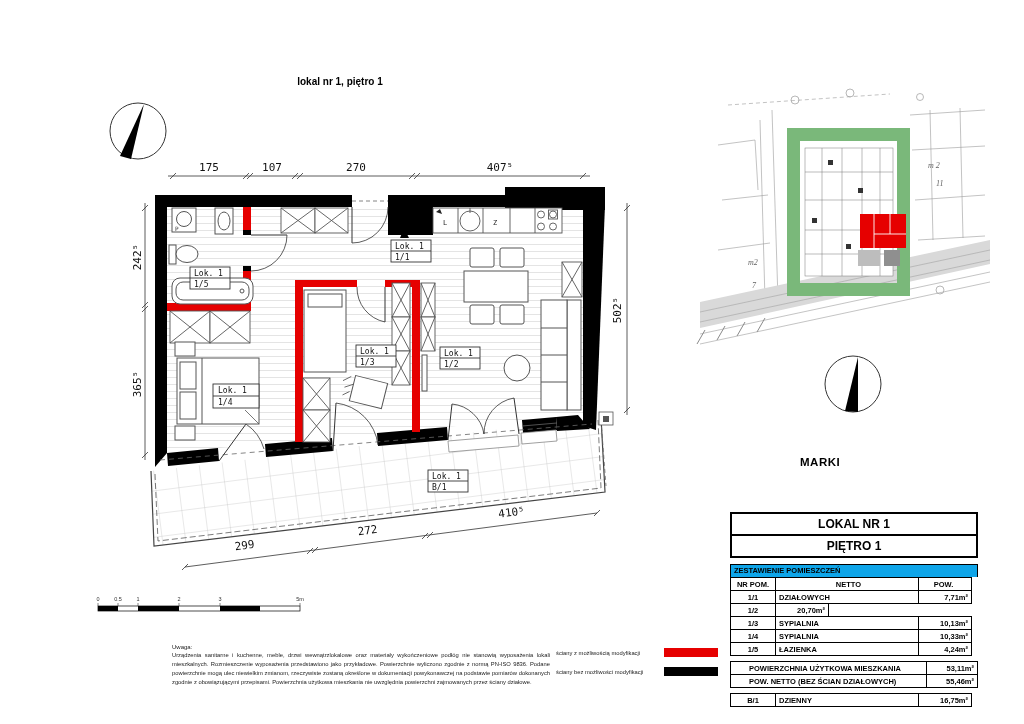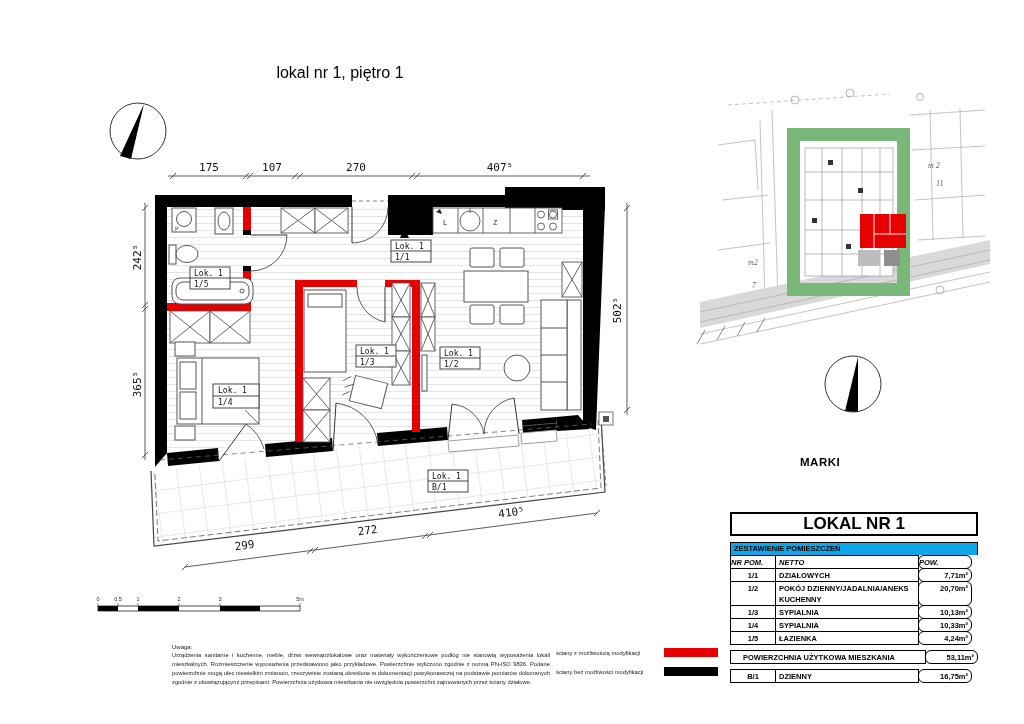--- a/index.html
+++ b/index.html
@@ -1,33 +1,33 @@
 <!DOCTYPE html>
 <html><head>
 <meta charset="utf-8">
 <style>
   html,body{margin:0;padding:0;background:#ffffff;}
   #page{position:relative;width:1024px;height:724px;background:#fff;overflow:hidden;
         font-family:"Liberation Sans",sans-serif;}
   #plan-svg{position:absolute;left:0;top:0;}
-  .page-title{position:absolute;left:240px;top:64px;width:200px;text-align:center;
-        font-size:16px;font-weight:normal;color:#000;}
+  .page-title{position:absolute;left:240px;top:76px;width:200px;text-align:center;
+        font-size:10px;font-weight:bold;color:#000;}
   
   .sumtable{position:absolute;left:730px;top:512px;width:248px;font-size:7.5px;font-weight:bold;color:#000;}
-  .t-title{border:2px solid #000;text-align:center;font-size:17px;line-height:20px;height:20px;margin-top:-2px;background:#fff;}
+  .t-title{border:2px solid #000;text-align:center;font-size:12px;line-height:20px;height:20px;margin-top:-2px;background:#fff;}
   .t-title:first-child{margin-top:0;}
   .t-gap{height:6px;}
   .t-section{border:1px solid #000;height:12px;line-height:12px;padding-left:3px;background:#0ea5e9;}
   .t-row{display:flex;margin-top:-1px;background:#fff;}
   .t-row > div{border:1px solid #000;line-height:11px;padding-top:1px;padding-bottom:0;}
   .c-nr{width:44px;text-align:center;}
   .c-name{width:139px;margin-left:-1px;padding-left:3px;}
-  .c-area{width:49px;margin-left:-1px;text-align:right;padding-right:3px;border-radius:6px;}
-  .c-label{width:186px;padding-left:12px;}
-  .t-head .c-nr,.t-head .c-name,.t-head .c-area{text-align:left;font-style:italic;}
+  .c-area{width:49px;margin-left:-1px;text-align:right;padding-right:3px;}
+  .c-label{width:186px;padding-left:18px;}
+  .t-head .c-nr,.t-head .c-name,.t-head .c-area{text-align:center;}
   
   .notes{position:absolute;left:172px;top:644px;width:378px;color:#222;}
   .notes .h{font-size:6px;margin-bottom:1px;}
   .notes .b{font-size:5.8px;line-height:1.55;text-align:justify;}
   
   .legend{position:absolute;left:556px;top:648px;width:162px;}
   .leg-row{display:flex;align-items:center;margin-bottom:10px;}
   .leg-row span{flex:1;font-size:5.8px;color:#222;}
   .leg-bar{width:54px;height:9px;}
 </style>
@@ -367,35 +367,35 @@
       <div class="leg-bar" style="background: rgb(230, 0, 0);"></div>
     </div>
     <div class="leg-row">
       <span>ściany bez możliwości modyfikacji</span>
       <div class="leg-bar" style="background: rgb(0, 0, 0);"></div>
     </div>
   </div>
 
   <div class="sumtable">
     <div class="t-title">LOKAL NR 1</div>
+    <div class="t-title">PIĘTRO 1</div>
     <div class="t-gap"></div>
     <div class="t-section">ZESTAWIENIE POMIESZCZEŃ</div>
     <div class="t-row t-head">
       <div class="c-nr">NR POM.</div>
       <div class="c-name">NETTO</div>
       <div class="c-area">POW.</div>
     </div>
     <div class="t-row">
       <div class="c-nr">1/1</div>
       <div class="c-name">DZIAŁOWYCH</div>
       <div class="c-area">7,71m²</div>
     </div>
     <div class="t-row">
       <div class="c-nr">1/2</div>
-      <div class="c-name">POKÓJ DZIENNY/JADALNIA/ANEKS KUCHENNY</div>
       <div class="c-area">20,70m²</div>
     </div>
     <div class="t-row">
       <div class="c-nr">1/3</div>
       <div class="c-name">SYPIALNIA</div>
       <div class="c-area">10,13m²</div>
     </div>
     <div class="t-row">
       <div class="c-nr">1/4</div>
       <div class="c-name">SYPIALNIA</div>
@@ -404,20 +404,24 @@
     <div class="t-row">
       <div class="c-nr">1/5</div>
       <div class="c-name">ŁAZIENKA</div>
       <div class="c-area">4,24m²</div>
     </div>
     <div class="t-gap"></div>
     <div class="t-row">
       <div class="c-label">POWIERZCHNIA UŻYTKOWA MIESZKANIA</div>
       <div class="c-area">53,11m²</div>
     </div>
+    <div class="t-row">
+      <div class="c-label">POW. NETTO (BEZ ŚCIAN DZIAŁOWYCH)</div>
+      <div class="c-area">55,46m²</div>
+    </div>
     <div class="t-gap"></div>
     <div class="t-row">
       <div class="c-nr">B/1</div>
       <div class="c-name">DZIENNY</div>
       <div class="c-area">16,75m²</div>
     </div>
   </div>
 
 </div>
 

